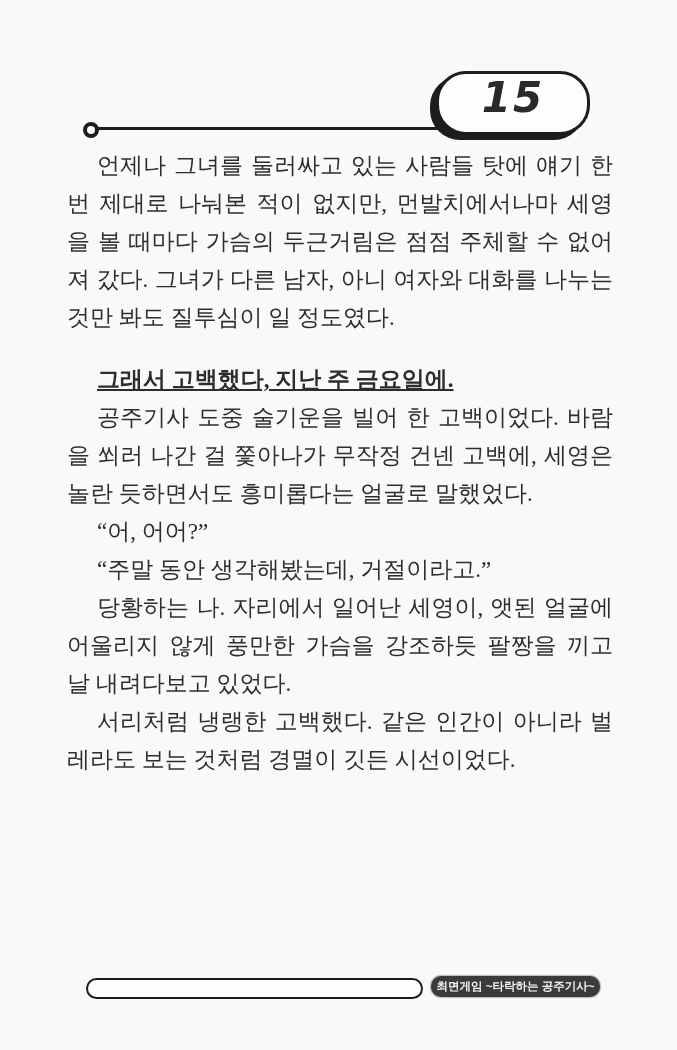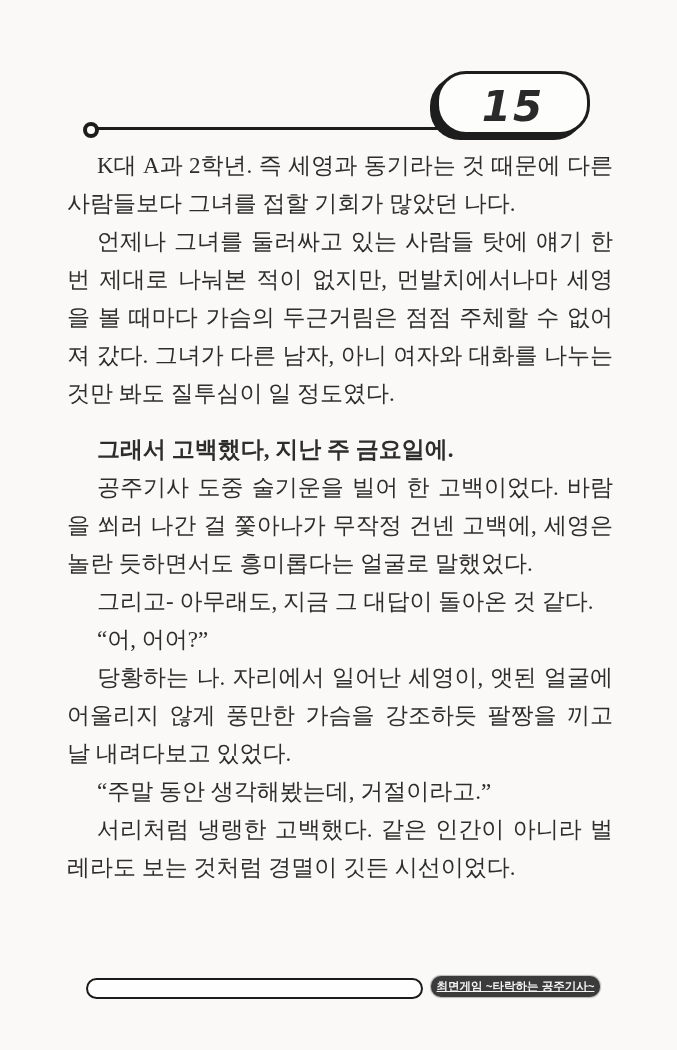--- a/index.html
+++ b/index.html
@@ -44,21 +44,21 @@
     position: absolute;
     left: 436px;
     top: 71px;
     width: 148px;
     height: 58px;
     background: #fdfdfc;
     border: 3px solid #1d1d1d;
     border-radius: 30px;
     box-shadow: -6px 5px 0 0 #1d1d1d;
     display: flex;
-    align-items: flex-end;
+    align-items: flex-start;
     justify-content: center;
   }
   .chapter-number {
     font-family: "DejaVu Sans", sans-serif;
     font-style: italic;
     font-weight: bold;
     font-size: 42px;
     color: #2a2a2a;
     letter-spacing: 2px;
     transform: translateY(-1px);
@@ -74,21 +74,22 @@
   .para {
     margin: 0;
     font-size: 23px;
     line-height: 38px;
     text-align: justify;
     word-break: break-all;
     text-indent: 30px;
     letter-spacing: 0px;
   }
   .para.gap-before {
-    margin-top: 18px;
+    margin-top: 24px;
+    text-decoration: underline;
   }
   .para.bold, .para .bold {
     font-weight: bold;
   }
 
   
   .page-footer {
     position: absolute;
     left: 0; right: 0;
     bottom: 0;
@@ -113,42 +114,39 @@
     background: #3b3b3b;
     border-radius: 10px;
     color: #f5f5f5;
     font-family: "Liberation Sans", "DejaVu Sans", sans-serif;
     font-weight: bold;
     font-size: 11.5px;
     line-height: 21px;
     text-align: center;
     letter-spacing: 0px;
     box-shadow: 0 0 1px 1px rgba(60,60,60,0.35);
-    text-decoration: underline;
   }
 </style>
 </head>
 <body>
 
 <div class="chapter-header">
   <span class="chapter-ring"></span>
   <span class="chapter-rule"></span>
   <div class="chapter-box">
     <span class="chapter-number">15</span>
   </div>
 </div>
 
 <main class="text-block">
-  <p class="para">K대 A과 2학년. 즉 세영과 동기라는 것 때문에 다른 사람들보다 그녀를 접할 기회가 많았던 나다.</p>
   <p class="para">언제나 그녀를 둘러싸고 있는 사람들 탓에 얘기 한번 제대로 나눠본 적이 없지만, 먼발치에서나마 세영을 볼 때마다 가슴의 두근거림은 점점 주체할 수 없어져 갔다. 그녀가 다른 남자, 아니 여자와 대화를 나누는 것만 봐도 질투심이 일 정도였다.</p>
   <p class="para bold gap-before">그래서 고백했다, 지난 주 금요일에.</p>
   <p class="para">공주기사 도중 술기운을 빌어 한 고백이었다. 바람을 쐬러 나간 걸 쫓아나가 무작정 건넨 고백에, 세영은 놀란 듯하면서도 흥미롭다는 얼굴로 말했었다.</p>
-  <p class="para">그리고- 아무래도, 지금 그 대답이 돌아온 것 같다.</p>
   <p class="para">“어, 어어?”</p>
+  <p class="para">“주말 동안 생각해봤는데, 거절이라고.”</p>
   <p class="para">당황하는 나. 자리에서 일어난 세영이, 앳된 얼굴에 어울리지 않게 풍만한 가슴을 강조하듯 팔짱을 끼고 날 내려다보고 있었다.</p>
-  <p class="para">“주말 동안 생각해봤는데, 거절이라고.”</p>
   <p class="para">서리처럼 냉랭한 고백했다. 같은 인간이 아니라 벌레라도 보는 것처럼 경멸이 깃든 시선이었다.</p>
 </main>
 
 <footer class="page-footer">
   <div class="footer-pill"></div>
   <div class="footer-badge">최면게임 ~타락하는 공주기사~</div>
 </footer>
 
 </body></html>

